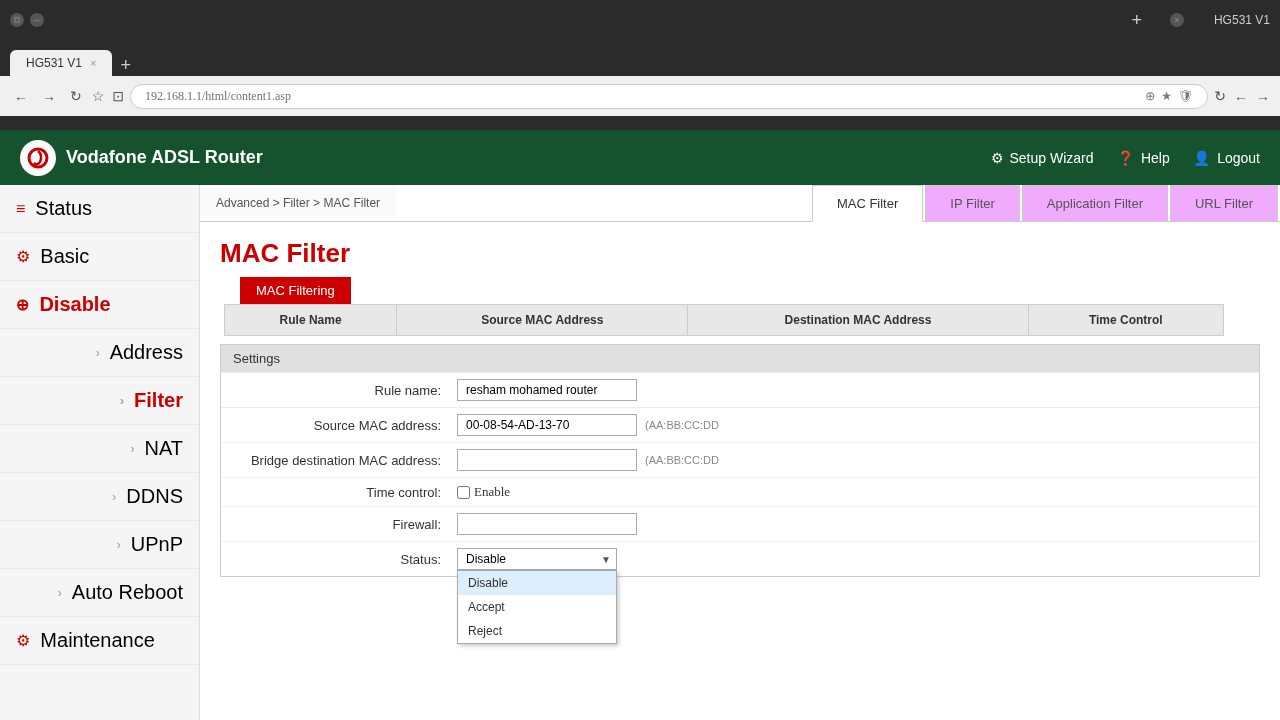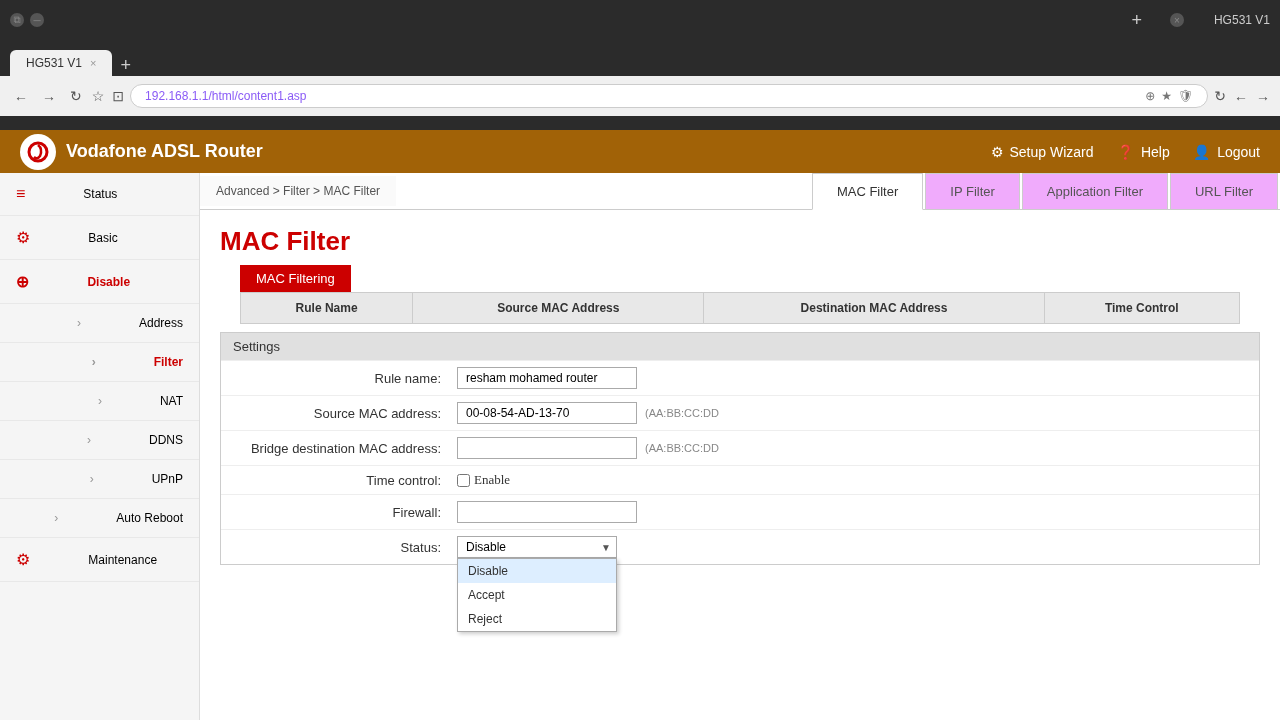--- a/index.html
+++ b/index.html
@@ -11,62 +11,62 @@
     .browser-controls { display: flex; gap: 6px; }
     .browser-btn { width: 14px; height: 14px; border-radius: 50%; border: none; cursor: pointer; font-size: 10px; display: flex; align-items: center; justify-content: center; color: #888; background: #555; }
     .tab-bar { background: #2b2b2b; height: 36px; display: flex; align-items: flex-end; padding: 0 10px; }
     .tab { background: #3c3c3c; color: #ccc; padding: 6px 16px; border-radius: 6px 6px 0 0; font-size: 12px; display: flex; align-items: center; gap: 8px; }
     .tab.active { background: #f0f0f0; color: #333; }
     .tab-close { color: #999; font-size: 11px; cursor: pointer; }
     .new-tab-btn { color: #ccc; font-size: 18px; padding: 0 8px; cursor: pointer; }
     .address-bar-row { background: #f0f0f0; height: 40px; display: flex; align-items: center; padding: 4px 10px; gap: 6px; }
     .nav-btn { color: #555; cursor: pointer; font-size: 14px; padding: 4px; }
     .address-bar { flex: 1; background: white; border: 1px solid #ccc; border-radius: 20px; padding: 4px 14px; font-size: 12px; color: #333; display: flex; align-items: center; justify-content: space-between; }
-    .address-text { color: #8b5cf6; font-size: 12px; }
+    .address-text { color: #737373; font-size: 12px; font-family: Liberation Serif, serif; }
     .address-icons { display: flex; gap: 6px; color: #777; }
     .toolbar-icons { display: flex; gap: 8px; color: #555; font-size: 14px; }
 
     
     .page-content { height: calc(720px - 130px); display: flex; flex-direction: column; background: white; }
 
     
-    .header { background: #a16207; height: 43px; display: flex; align-items: center; padding: 0 20px; justify-content: space-between; }
+    .header { background: #14532d; height: 55px; display: flex; align-items: center; padding: 0 20px; justify-content: space-between; }
     .header-logo { display: flex; align-items: center; gap: 10px; }
     .vodafone-circle { width: 36px; height: 36px; background: white; border-radius: 50%; display: flex; align-items: center; justify-content: center; color: #cc0000; font-weight: bold; font-size: 18px; }
     .header-title { color: white; font-size: 18px; font-weight: bold; }
     .header-nav { display: flex; align-items: center; gap: 24px; }
     .header-nav-item { color: white; display: flex; align-items: center; gap: 6px; font-size: 14px; cursor: pointer; }
 
     
     .body-layout { display: flex; flex: 1; overflow: hidden; }
 
     
     .sidebar { width: 200px; background: #f5f5f5; border-right: 1px solid #ddd; overflow-y: auto; flex-shrink: 0; }
     .sidebar-item { padding: 12px 16px; display: flex; align-items: center; gap: 10px; cursor: pointer; border-bottom: 1px solid #e8e8e8; }
     .sidebar-item.active { color: #cc0000; font-weight: bold; }
     .sidebar-item .icon { color: #cc0000; font-size: 16px; }
     .sidebar-item .arrow { color: #999; font-size: 12px; margin-left: auto; }
-    .sidebar-item-label { font-size: 12px; margin-left: 48px; }
+    .sidebar-item-label { font-size: 20px; }
 
     
     .main-content { flex: 1; overflow: auto; background: white; }
 
     
     .breadcrumb { padding: 8px 16px; color: #555; font-size: 12px; border-bottom: 1px solid #eee; background: #fafafa; }
     .filter-tab { padding: 10px 24px; cursor: pointer; border: 1px solid #ccc; border-bottom: none; background: #f0abfc; color: #555; font-size: 13px; margin-right: 2px; }
     .filter-tab.active { background: white; color: #333; border-bottom: 1px solid white; margin-bottom: -1px; }
 
     
     .page-title { color: #cc0000; font-size: 26px; font-weight: bold; padding: 16px 20px 8px; }
 
     
     .mac-filtering-tab { display: inline-block; background: #cc0000; color: white; padding: 6px 16px; font-size: 13px; margin: 0 20px 0; }
 
     
-    .filter-table { width: calc(100% - 40px); margin: 0 20px; border-collapse: collapse; border: 1px solid #ccc; }
+    .filter-table { width: calc(100% - 40px); margin: 0 4px; border-collapse: collapse; border: 1px solid #ccc; }
     .filter-table th { background: #e8e8e8; border: 1px solid #ccc; padding: 8px 12px; text-align: center; font-size: 12px; color: #333; }
 
     
     .settings-section { margin: 0 20px; border: 1px solid #ccc; }
     .settings-header { background: #e0e0e0; padding: 6px 12px; font-size: 13px; color: #333; }
     .settings-row { display: flex; align-items: center; padding: 6px 16px; border-top: 1px solid #eee; }
     .settings-label { width: 220px; text-align: right; padding-right: 16px; color: #333; font-size: 13px; }
     .settings-input { border: 1px solid #aaa; padding: 3px 8px; font-size: 12px; min-width: 180px; }
     .settings-hint { color: #888; font-size: 11px; margin-left: 8px; }
 

